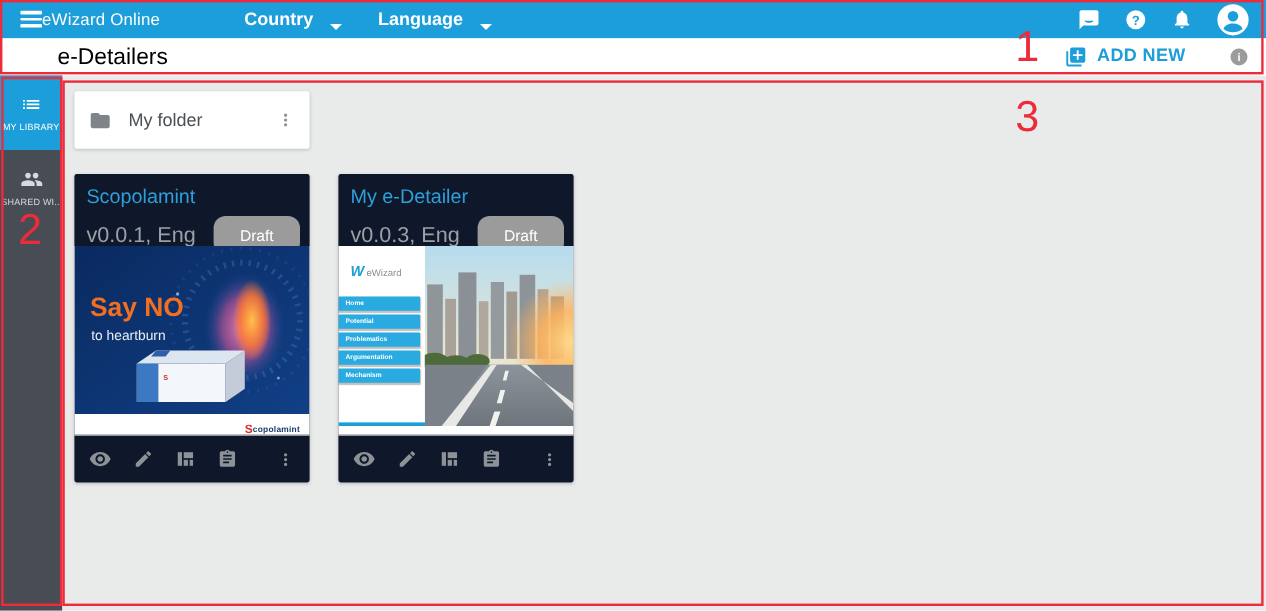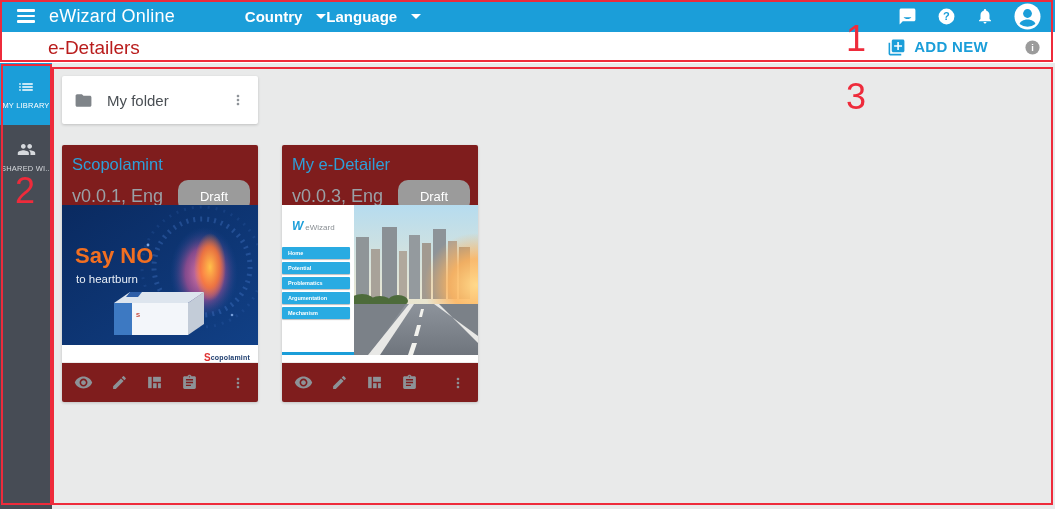--- a/index.html
+++ b/index.html
@@ -4,38 +4,38 @@
 <style>
   * { margin:0; padding:0; box-sizing:border-box; }
   html,body { width:1055px; height:509px; overflow:hidden; }
   body { font-family:"Liberation Sans", sans-serif; background:#fff; }
   .screen { position:relative; width:1055px; height:509px; background:#fff; }
 
   
   .topbar { height:32px; background:#1b9ed9; display:flex; align-items:center; color:#fff; }
   .hamburger { width:18px; margin-left:17px; cursor:pointer; display:flex; flex-direction:column; gap:3px; }
   .hamburger span { display:block; height:2.5px; background:#fff; border-radius:1px; }
-  .app-title { font-size:18px; font-weight:500; margin-left:14px; letter-spacing:.2px; }
-  .dd { display:flex; align-items:center; font-size:15px; font-weight:700; cursor:pointer; }
+  .app-title { font-size:14px; font-weight:500; letter-spacing:.2px; }
+  .dd { display:flex; align-items:flex-end; font-size:15px; font-weight:700; cursor:pointer; }
   .dd-country { margin-left:70px; }
-  .dd-language { }
+  .dd-language { margin-left:30px; }
   .caret { width:0; height:0; border-left:5px solid transparent; border-right:5px solid transparent;
            border-top:5px solid #fff; margin-left:14px; }
   .searchbox { margin-left:140px; width:223px; height:23px; background:#42aee0; border-radius:2px;
                display:flex; align-items:center; padding:0 8px; }
   .searchbox svg { flex:0 0 auto; }
   .searchbox input { flex:1; border:none; outline:none; background:transparent; color:#fff;
                      font-size:14px; font-family:"Liberation Sans",sans-serif; margin-left:7px; }
   .searchbox input::placeholder { color:#fdfdfd; opacity:.95; }
   .top-icons { margin-left:auto; display:flex; align-items:center; gap:20px; margin-right:14px; }
   .top-icon { cursor:pointer; display:flex; align-items:center; justify-content:center; }
 
   
   .pagebar { height:31px; background:#fff; display:flex; align-items:center; }
-  .page-title { margin-left:48px; font-size:19px; color:#b91c1c; }
+  .page-title { margin-left:48px; font-size:19px; color:#000000; }
   .pagebar-right { margin-left:auto; display:flex; align-items:center; margin-right:14px; }
   .addnew { display:flex; align-items:flex-start; gap:8px; color:#1b9ed9; font-size:15px;
             font-weight:700; letter-spacing:.3px; cursor:pointer; }
   .info-btn { margin-left:36px; cursor:pointer; display:flex; }
 
   
   .content { display:flex; height:446px; }
   .sidebar { width:52px; background:#474c55; flex:0 0 auto; }
   .side-item { height:62px; display:flex; flex-direction:column; align-items:center; justify-content:center;
                gap:5px; cursor:pointer; color:#d6d9dd; }
@@ -44,21 +44,21 @@
 
   .main { flex:1; background:#e9eaea; padding:13px 0 0 10px; }
 
   .folder-card { width:196px; height:48px; background:#fff; border-radius:2px;
                  box-shadow:0 1px 3px rgba(0,0,0,.18); display:flex; align-items:center;
                  padding:0 12px; cursor:pointer;justify-content:space-between; }
   .folder-name { font-size:15px; color:#4a4f54; margin-left:14px; }
   .folder-card .kebab { margin-left:auto; }
 
   .cards { display:flex; gap:24px; margin-top:21px; }
-  .card { width:196px; background:#7f1d1d; border-radius:2px; box-shadow:0 1px 3px rgba(0,0,0,.18); }
+  .card { width:196px; background:#0f172a; border-radius:2px; box-shadow:0 1px 3px rgba(0,0,0,.18); }
   .card-head { height:60px; padding:10px 8px 0 10px; position:relative; }
   .card-title { font-size:16.5px; color:#2e9fd8; cursor:pointer; }
   .card-meta-row { display:flex; align-items:center; margin-top:6px; }
   .card-meta { font-size:18px; color:#9aa0a6; }
   .badge { margin-left:auto; background:#9b9b9b; color:#fff; font-size:13px; border-radius:10px;
            width:72px; height:32px; display:flex; align-items:center; justify-content:center; }
   .thumb { height:157px; background:#fff; cursor:pointer; position:relative; overflow:hidden; }
   .brand-strip { height:17px; display:flex; justify-content:flex-end; align-items:center; padding-right:8px; }
   .brand-initial { color:#e03131; font-weight:700; font-size:10px; }
   .brand-rest { color:#1d3d6e; font-weight:700; font-size:7px; letter-spacing:.2px; }

